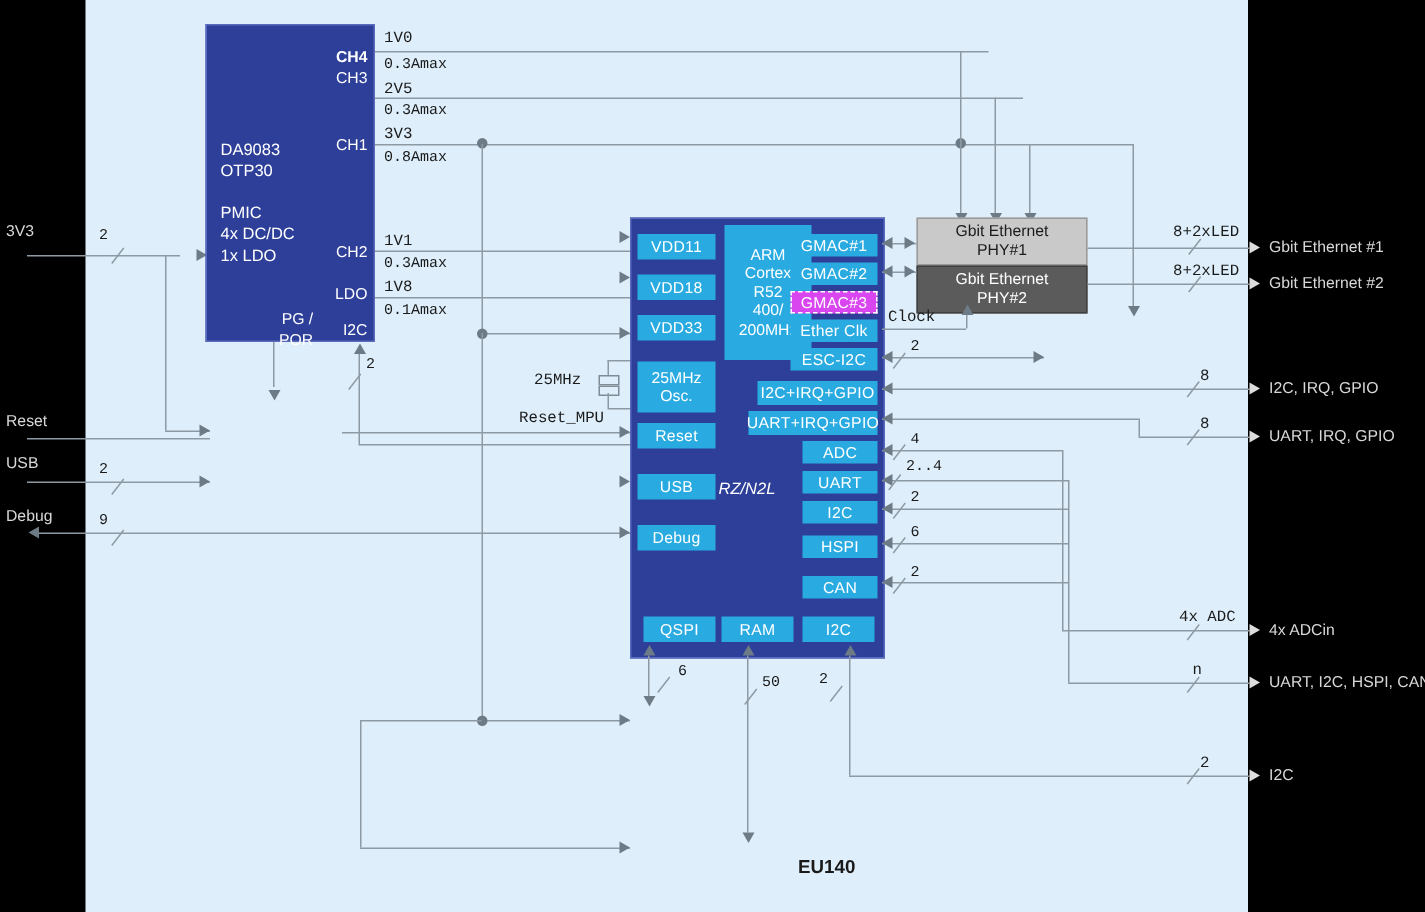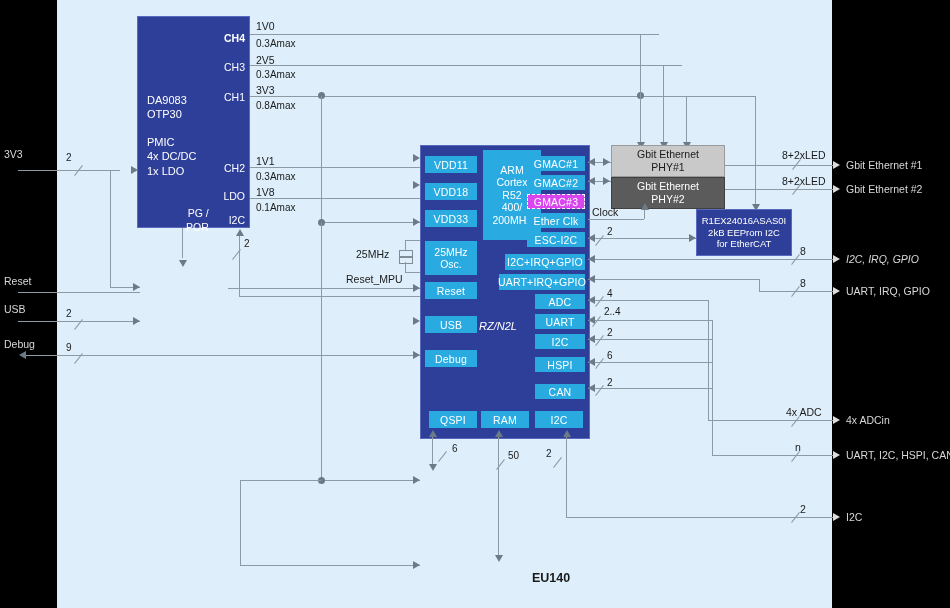--- a/index.html
+++ b/index.html
@@ -64,21 +64,21 @@
   .ar-r{border-top:4px solid transparent;border-bottom:4px solid transparent;border-left:7px solid #6d7b86;}
   .ar-l{border-top:4px solid transparent;border-bottom:4px solid transparent;border-right:7px solid #6d7b86;}
   .ar-u{border-left:4px solid transparent;border-right:4px solid transparent;border-bottom:7px solid #6d7b86;}
   .ar-d{border-left:4px solid transparent;border-right:4px solid transparent;border-top:7px solid #6d7b86;}
   .ar-rw{border-top:4px solid transparent;border-bottom:4px solid transparent;border-left:7px solid #dddddd;}
 
   
   .slash{position:absolute;width:0;height:13px;border-left:1px solid #8d9aa4;transform:rotate(38deg);}
 
   
-  .lbl{position:absolute;font-size:10.5px;color:#1a1a1a;white-space:nowrap;}
+  .lbl{position:absolute;font-size:10.5px;color:#1a1a1a;white-space:nowrap;font-family:Liberation Mono, monospace;}
   .lbl.sm{font-size:10px;}
   .lbl-dark{position:absolute;font-size:10.5px;color:#d8d8d8;white-space:nowrap;}
   .eu140{position:absolute;font-size:12.5px;font-weight:bold;color:#1a1a1a;}
   .xtal-box{position:absolute;border:1px solid #7f8c96;background:#deeffb;}
 </style>
 </head>
 <body>
 
 <div id="root">
 
@@ -113,21 +113,21 @@
     <div class="pmic-txt" style="left:9px;top:76px;">
       <span>DA9083</span><br>
       <span>OTP30</span>
     </div>
     <div class="pmic-txt" style="left:9px;top:118px;">
       <span>PMIC</span><br>
       <span>4x DC/DC</span><br>
       <span>1x LDO</span>
     </div>
     <div class="pmic-pin" style="top:15px;font-weight:bold;">CH4</div>
-    <div class="pmic-pin" style="top:44px;margin-left:20px;">CH3</div>
+    <div class="pmic-pin" style="top:29px;margin-left:20px;">CH3</div>
     <div class="pmic-pin" style="top:74px;">CH1</div>
     <div class="pmic-pin" style="top:145px;">CH2</div>
     <div class="pmic-pin" style="top:173px;">LDO</div>
     <div class="pmic-pin" style="top:197px;">I2C</div>
     <div class="pmic-txt" style="left:48px;top:190px;text-align:right;font-size:10.5px;">
       <span>PG /</span><br>
       <span>POR</span>
     </div>
   </div>
 
@@ -265,43 +265,38 @@
   <div class="v" style="left:644px;top:209px;height:10px;"></div>
   <div class="ar ar-u" style="left:641px;top:203px;"></div>
   <div class="lbl" style="left:592px;top:206px;">Clock</div>
 
   <div class="h" style="left:588px;top:238px;width:108px;"></div>
   <div class="ar ar-l" style="left:588px;top:234px;"></div>
   <div class="ar ar-r" style="left:689px;top:234px;"></div>
   <div class="lbl sm" style="left:607px;top:226px;">2</div>
   <div class="slash" style="left:599px;top:234px;"></div>
 
-  <div class="blk blk-navy" style="left:696px;top:209px;width:96px;height:47px;font-size:9.5px;">
-    <div>R1EX24016ASAS0I</div>
-    <div>2kB EEProm I2C</div>
-    <div>for EtherCAT</div>
-  </div>
 
   <div class="h" style="left:725px;top:165px;width:108px;"></div>
   <div class="h" style="left:725px;top:189px;width:108px;"></div>
   <div class="lbl" style="left:782px;top:149px;">8+2xLED</div>
   <div class="slash" style="left:796px;top:158px;"></div>
   <div class="lbl" style="left:782px;top:175px;">8+2xLED</div>
   <div class="slash" style="left:796px;top:183px;"></div>
   <div class="ar ar-rw" style="left:833px;top:161px;"></div>
   <div class="ar ar-rw" style="left:833px;top:185px;"></div>
   <div class="lbl-dark" style="left:846px;top:159px;">Gbit Ethernet #1</div>
   <div class="lbl-dark" style="left:846px;top:183px;">Gbit Ethernet #2</div>
 
   <div class="h" style="left:588px;top:259px;width:245px;"></div>
   <div class="ar ar-l" style="left:588px;top:255px;"></div>
   <div class="lbl" style="left:800px;top:245px;">8</div>
   <div class="slash" style="left:795px;top:253px;"></div>
   <div class="ar ar-rw" style="left:833px;top:255px;"></div>
-  <div class="lbl-dark" style="left:846px;top:253px;font-style:italic;">I2C, IRQ, GPIO</div>
+  <div class="lbl-dark" style="left:846px;top:253px;">I2C, IRQ, GPIO</div>
 
   <div class="h" style="left:588px;top:279px;width:171px;"></div>
   <div class="ar ar-l" style="left:588px;top:275px;"></div>
   <div class="v" style="left:759px;top:279px;height:12px;"></div>
   <div class="h" style="left:759px;top:291px;width:74px;"></div>
   <div class="lbl" style="left:800px;top:277px;">8</div>
   <div class="slash" style="left:795px;top:285px;"></div>
   <div class="ar ar-rw" style="left:833px;top:287px;"></div>
   <div class="lbl-dark" style="left:846px;top:285px;">UART, IRQ, GPIO</div>
 

